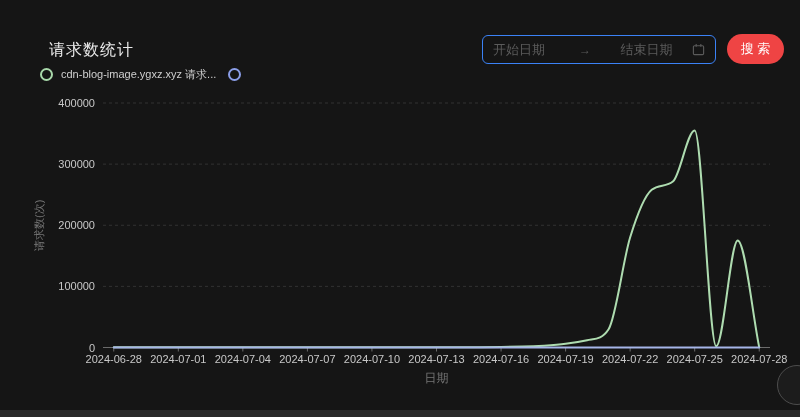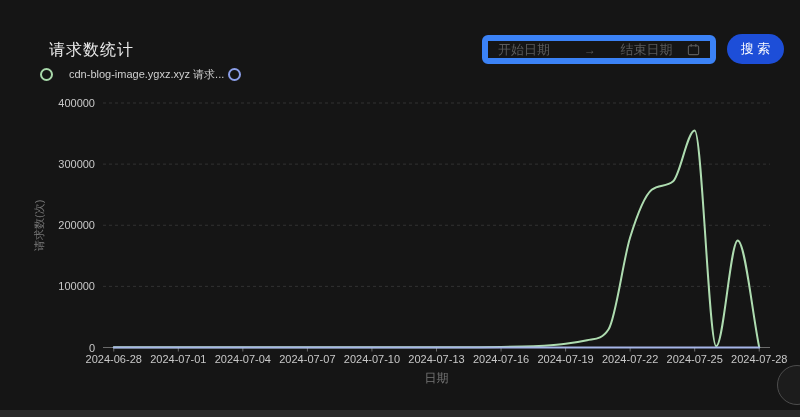--- a/index.html
+++ b/index.html
@@ -9,37 +9,37 @@
     font-family:"Liberation Sans","DejaVu Sans",sans-serif;
     -webkit-font-smoothing:antialiased;
   }
   .page-title{
     position:absolute;left:37px;top:28px;margin:12px;
     font-size:16px;font-weight:normal;color:#eaeaea;letter-spacing:1px;
   }
   
   .range-picker{
     position:absolute;left:482px;top:35px;width:234px;height:29px;
-    border:6px solid #3b82f6;border-radius:6px;background:transparent;
+    border:1px solid #3b82f6;border-radius:6px;background:transparent;
     display:flex;align-items:center;padding:0 10px;box-sizing:border-box;
   }
   .range-picker .ph{font-size:13px;color:#5b5b5b;}
   .range-picker .start{width:86px;}
   .range-picker .sep{color:#5b5b5b;font-size:12px;margin-right:10px;}
   .range-picker .end{flex:1;text-align:center;}
   .cal-icon{width:13px;height:13px;display:block;}
   
   .search-btn{
     position:absolute;left:727px;top:34px;width:57px;height:30px;
     border:none;border-radius:15px;color:#ffffff;font-size:13px;
     font-family:inherit;cursor:pointer;padding:0;
   }
   
   .legend-item{position:absolute;top:67px;display:flex;align-items:center;height:15px;}
-  .legend-item.first{left:40px;gap:8px;}
+  .legend-item.first{left:40px;}
   .legend-item.second{left:228px;}
   .legend-ring{
     width:9px;height:9px;border-radius:50%;border:2px solid #888;
     background:transparent;margin-right:8px;flex:0 0 auto;
   }
   .legend-label{font-size:11px;color:#cfcfcf;white-space:nowrap;}
   
   #chart{position:absolute;left:0;top:0;}
   
   .float-btn{
@@ -63,21 +63,21 @@
   <span class="ph end">结束日期</span>
   <span>
     <svg class="cal-icon" viewBox="0 0 14 14">
       <rect x="1.5" y="3" width="11" height="9.5" rx="1.2" fill="none" stroke="#5b5b5b" stroke-width="1.2"></rect>
       <line x1="4.5" y1="1.2" x2="4.5" y2="4" stroke="#5b5b5b" stroke-width="1.2"></line>
       <line x1="9.5" y1="1.2" x2="9.5" y2="4" stroke="#5b5b5b" stroke-width="1.2"></line>
     </svg>
   </span>
 </div>
 
-<button class="search-btn" style="background: #1d4ed8;">搜 索</button>
+<button class="search-btn" style="background: #ef4444;">搜 索</button>
 
 <div class="legend-item first">
   <span class="legend-ring" style="border-color: rgb(168, 216, 170);"></span>
   <span class="legend-label">cdn-blog-image.ygxz.xyz 请求...</span>
 </div>
 <div class="legend-item second">
   <span class="legend-ring" style="border-color: rgb(139, 158, 232);"></span>
 </div>
 
 <svg id="chart" width="800" height="417">

